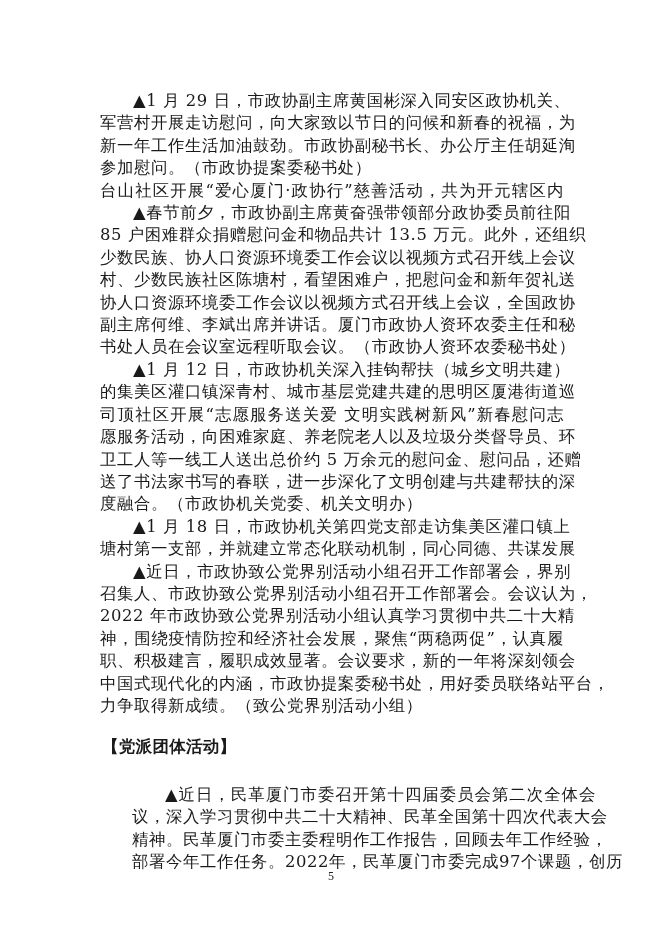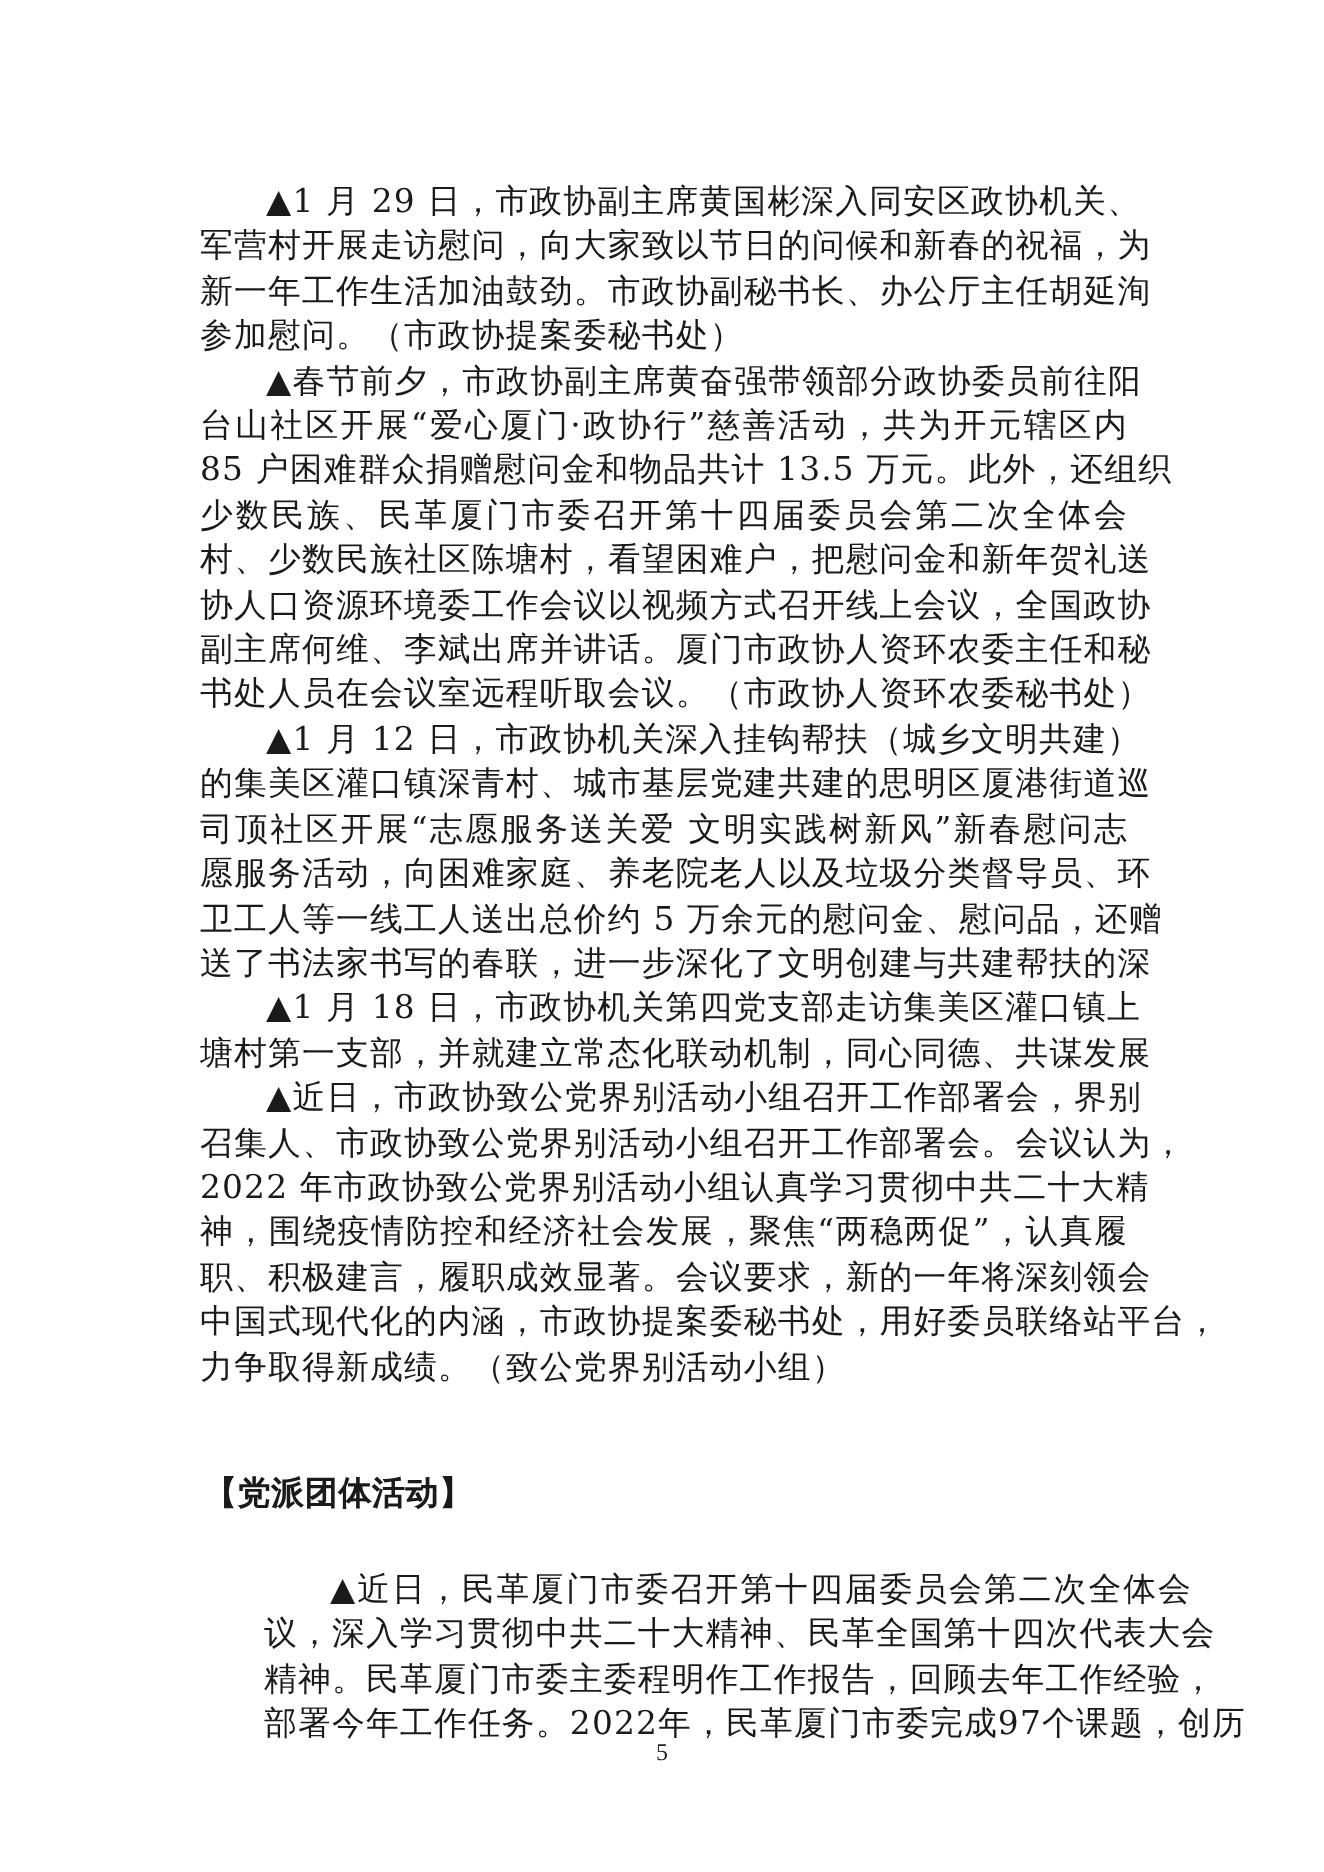--- a/index.html
+++ b/index.html
@@ -23,38 +23,39 @@
 <body>
 
 <div class="page">
   <p class="para">
     <span class="line first">▲1 月 29 日，市政协副主席黄国彬深入同安区政协机关、</span>
     <span class="line">军营村开展走访慰问，向大家致以节日的问候和新春的祝福，为</span>
     <span class="line">新一年工作生活加油鼓劲。市政协副秘书长、办公厅主任胡延洵</span>
     <span class="line last">参加慰问。（市政协提案委秘书处）</span>
   </p>
   <p class="para">
+    <span class="line">台山社区开展“爱心厦门·政协行”慈善活动，共为开元辖区内</span>
     <span class="line first">▲春节前夕，市政协副主席黄奋强带领部分政协委员前往阳</span>
-    <span class="line">台山社区开展“爱心厦门·政协行”慈善活动，共为开元辖区内</span>
     <span class="line">85 户困难群众捐赠慰问金和物品共计 13.5 万元。此外，还组织</span>
-    <span class="line">少数民族、民革厦门市委召开第十四届委员会第二次全体会</span>
+    <span class="line">少数民族、协人口资源环境委工作会议以视频方式召开线上会议</span>
     <span class="line">村、少数民族社区陈塘村，看望困难户，把慰问金和新年贺礼送</span>
   </p>
   <p class="para">
     <span class="line">协人口资源环境委工作会议以视频方式召开线上会议，全国政协</span>
     <span class="line">副主席何维、李斌出席并讲话。厦门市政协人资环农委主任和秘</span>
     <span class="line">书处人员在会议室远程听取会议。（市政协人资环农委秘书处）</span>
   </p>
   <p class="para">
     <span class="line first">▲1 月 12 日，市政协机关深入挂钩帮扶（城乡文明共建）</span>
     <span class="line">的集美区灌口镇深青村、城市基层党建共建的思明区厦港街道巡</span>
     <span class="line">司顶社区开展“志愿服务送关爱 文明实践树新风”新春慰问志</span>
     <span class="line">愿服务活动，向困难家庭、养老院老人以及垃圾分类督导员、环</span>
     <span class="line">卫工人等一线工人送出总价约 5 万余元的慰问金、慰问品，还赠</span>
     <span class="line">送了书法家书写的春联，进一步深化了文明创建与共建帮扶的深</span>
+    <span class="line last">度融合。（市政协机关党委、机关文明办）</span>
   </p>
   <p class="para">
     <span class="line first">▲1 月 18 日，市政协机关第四党支部走访集美区灌口镇上</span>
     <span class="line">塘村第一支部，并就建立常态化联动机制，同心同德、共谋发展</span>
   </p>
   <p class="para">
     <span class="line first">▲近日，市政协致公党界别活动小组召开工作部署会，界别</span>
     <span class="line">召集人、市政协致公党界别活动小组召开工作部署会。会议认为，</span>
     <span class="line">2022 年市政协致公党界别活动小组认真学习贯彻中共二十大精</span>
     <span class="line">神，围绕疫情防控和经济社会发展，聚焦“两稳两促”，认真履</span>

